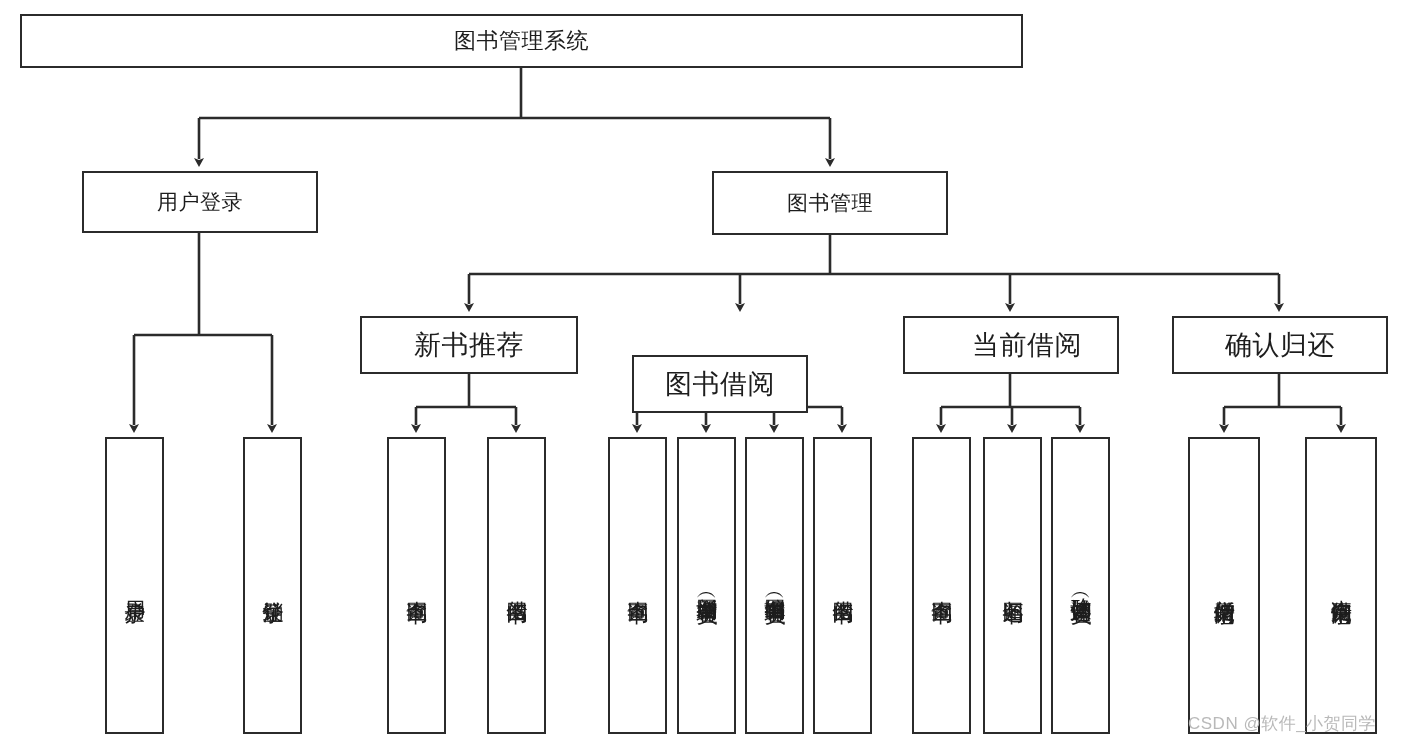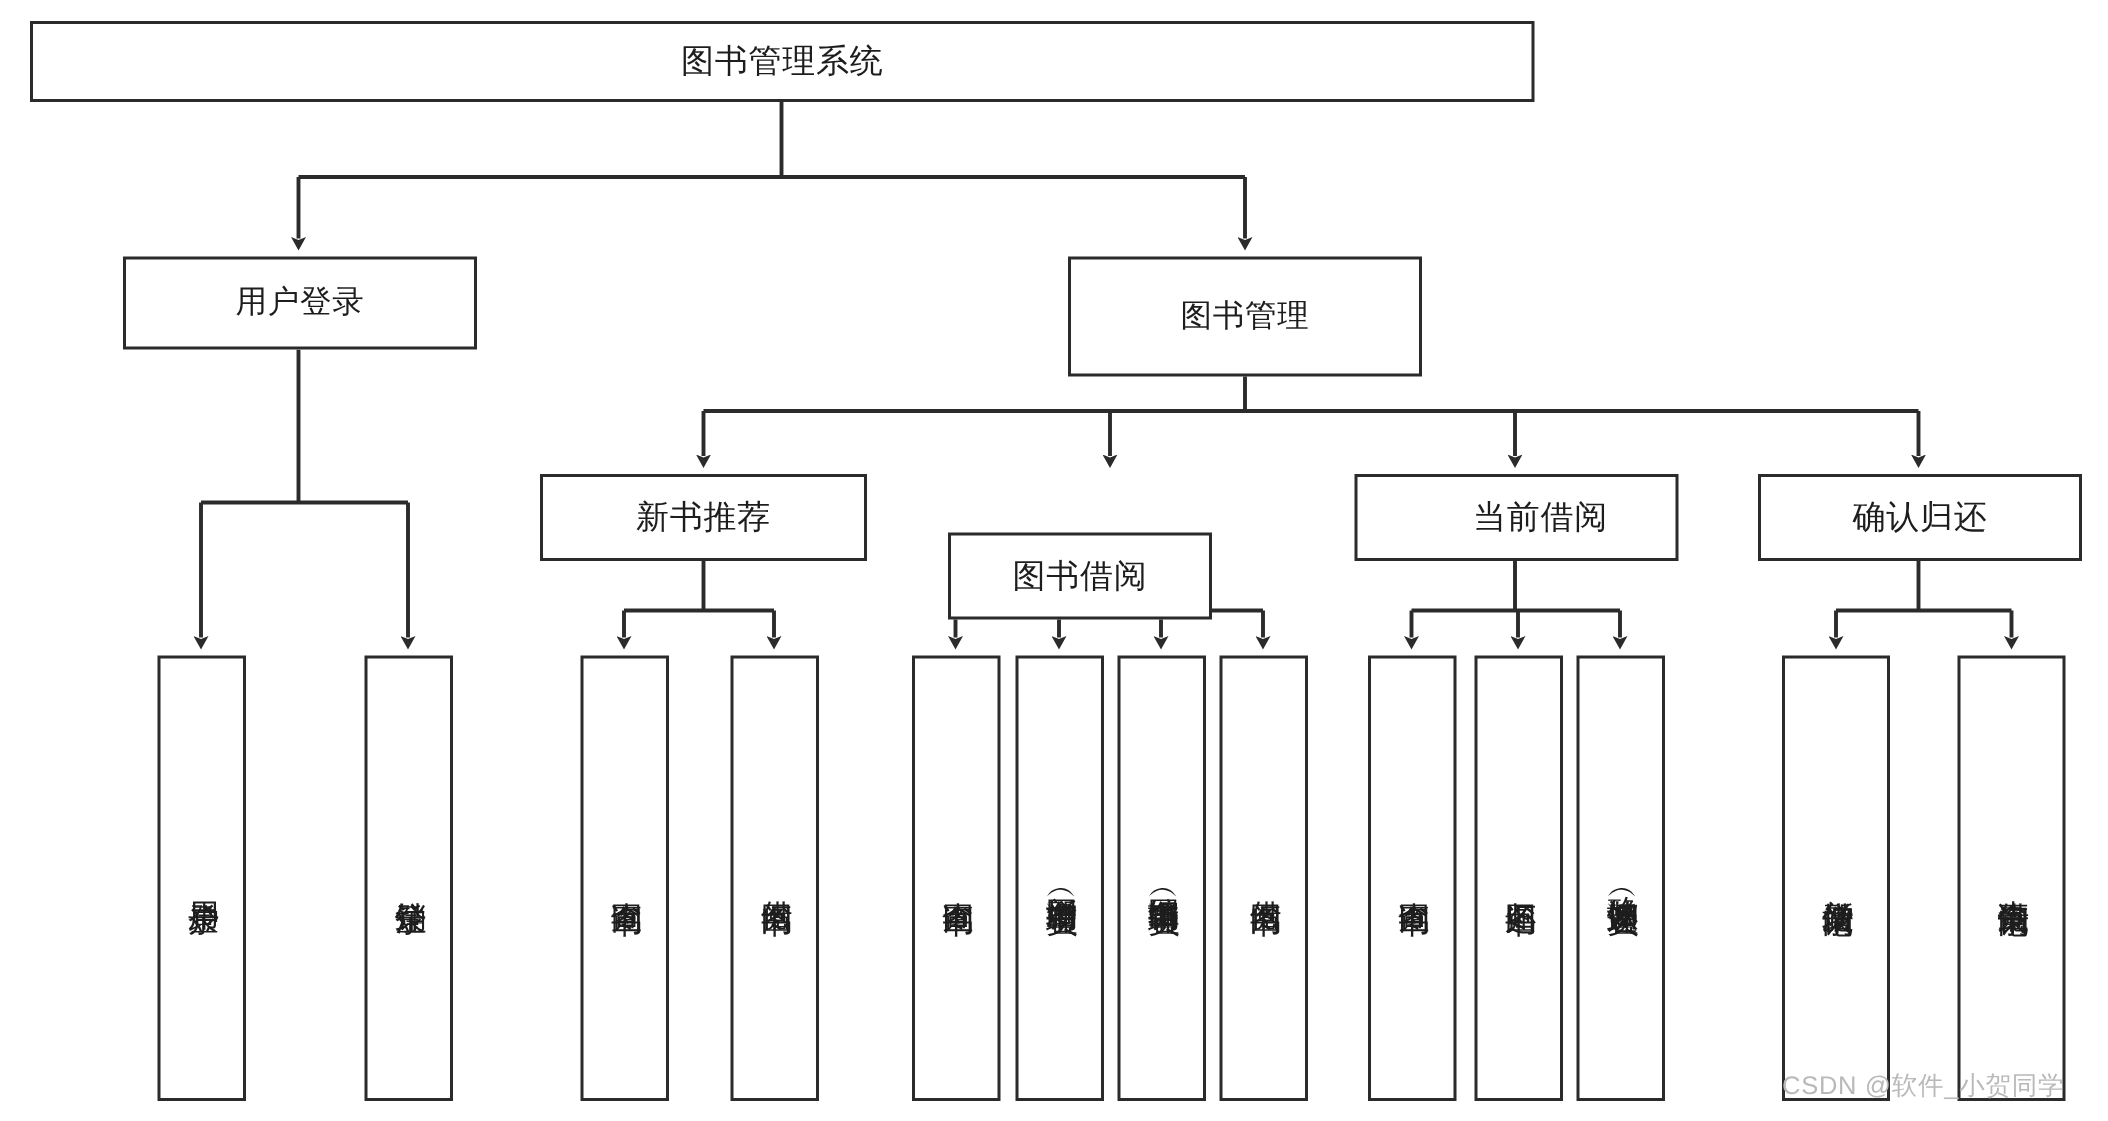--- a/index.html
+++ b/index.html
@@ -36,21 +36,21 @@
     color: #1d1d1d;
   }
   .node .label {
     display: block;
     text-align: center;
     line-height: 1.12;
     letter-spacing: 0.5px;
   }
   .node-root .label { font-size: 22px; }
   .node-l2 .label { font-size: 21px; }
-  .node-l3 .label { font-size: 22px; }
+  .node-l3 .label { font-size: 27px; }
   .node-leaf {
     border-width: 2px;
   }
   .node-leaf .label {
     writing-mode: vertical-rl;
     text-orientation: upright;
     font-size: 21px;
     line-height: 1.18;
     letter-spacing: 1px;
     white-space: nowrap;
@@ -112,21 +112,21 @@
   </svg>
 
   <div class="node node-root" id="node-root" style="left: 20px; top: 14px; width: 1003px; height: 54px;">
     <span class="label">图书管理系统</span>
   </div>
 
   <div id="level2-layer">
       <div class="node node-l2" style="left: 82px; top: 171px; width: 236px; height: 62px;">
         <span class="label">用户登录</span>
       </div>
-      <div class="node node-l2" style="left: 712px; top: 171px; width: 236px; height: 80px;">
+      <div class="node node-l2" style="left: 712px; top: 171px; width: 236px; height: 64px;">
         <span class="label">图书管理</span>
       </div>
     </div>
   <div id="level3-layer">
       <div class="node node-l3" style="left: 360px; top: 316px; width: 218px; height: 58px;">
         <span class="label">新书推荐</span>
       </div>
       <div class="node node-l3" style="left: 632px; top: 316px; width: 176px; height: 58px; margin-top: 39px;">
         <span class="label">图书借阅</span>
       </div>

